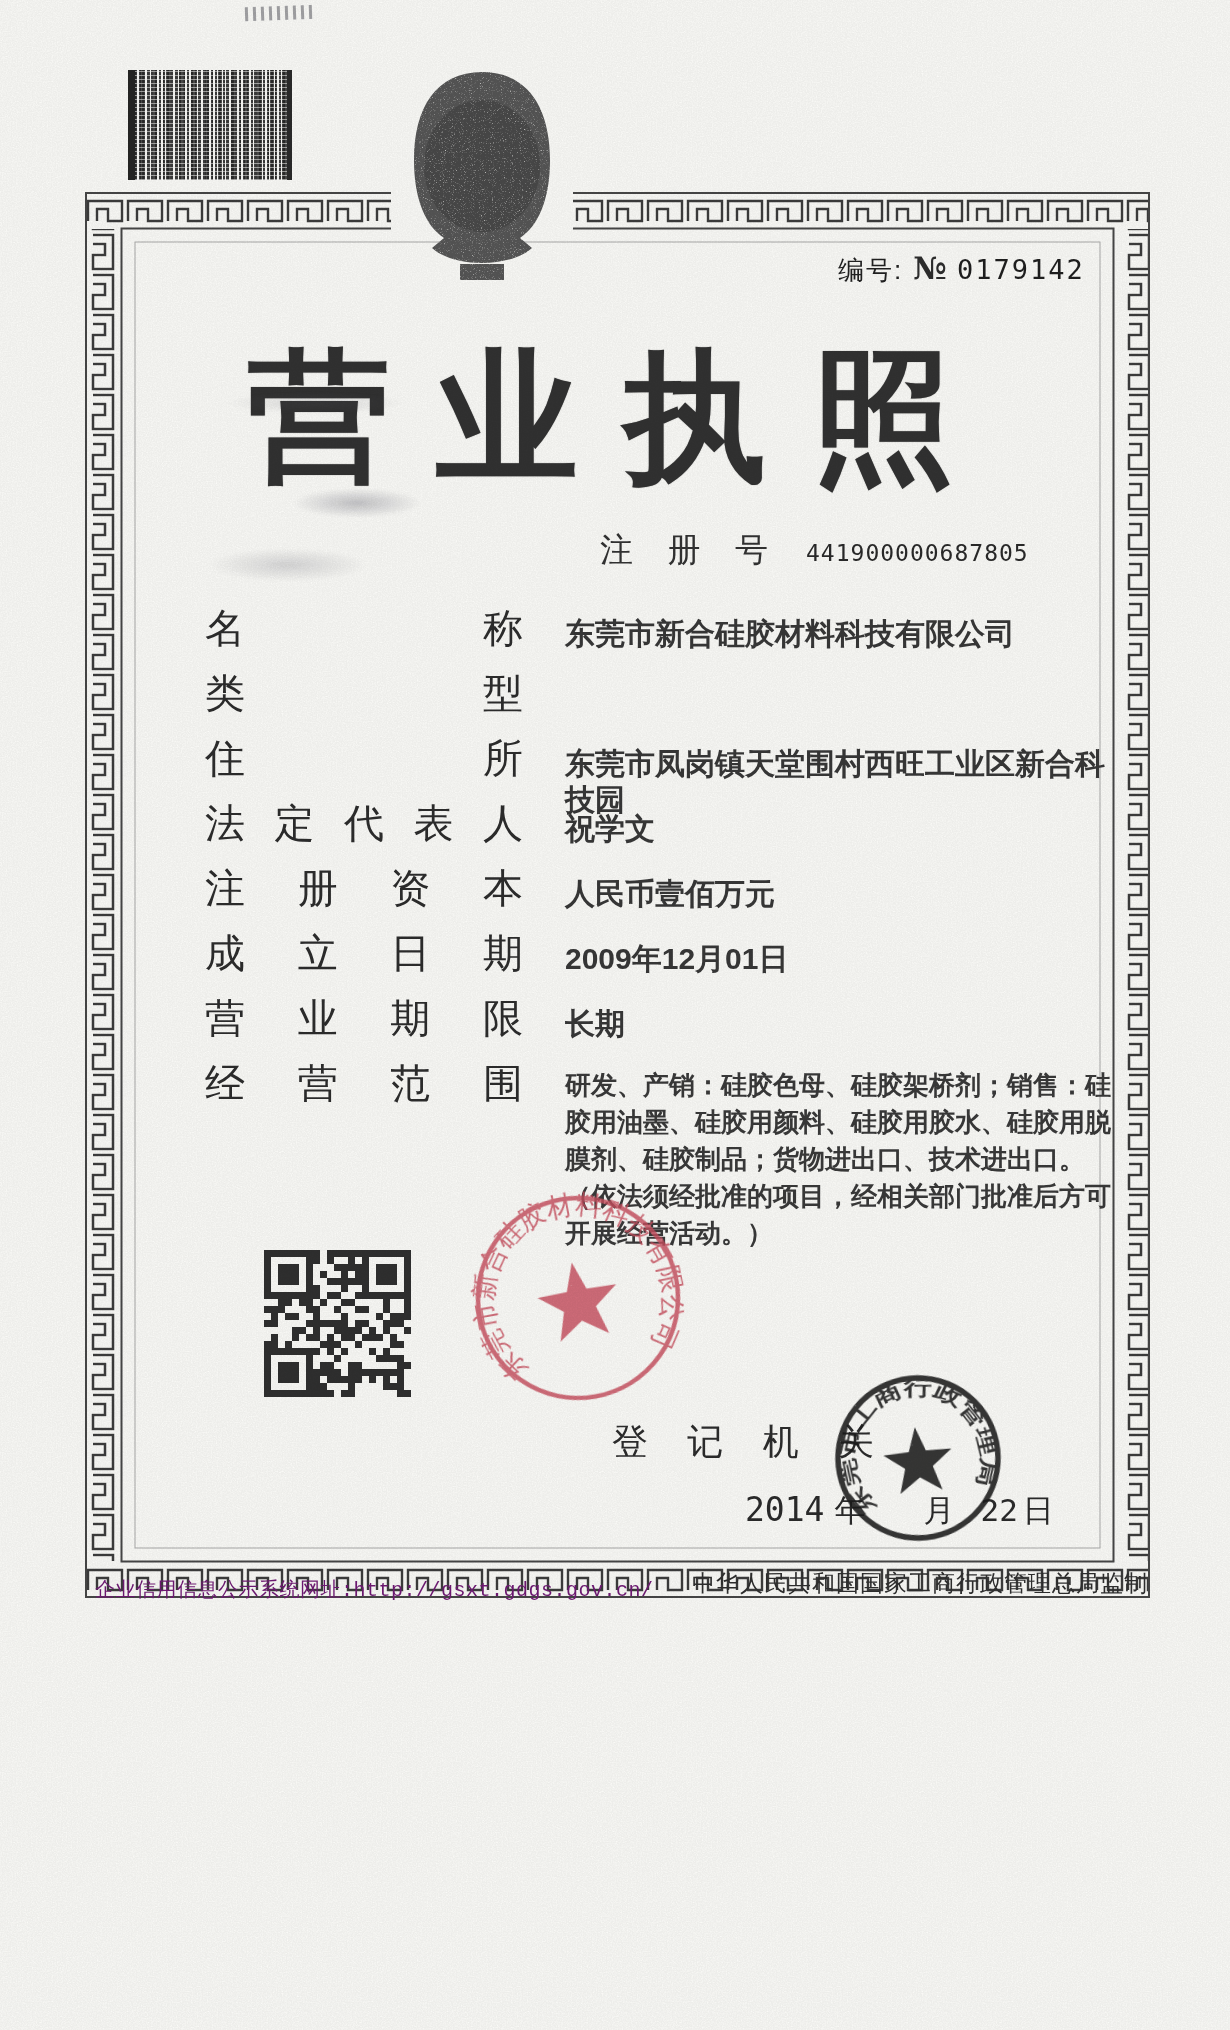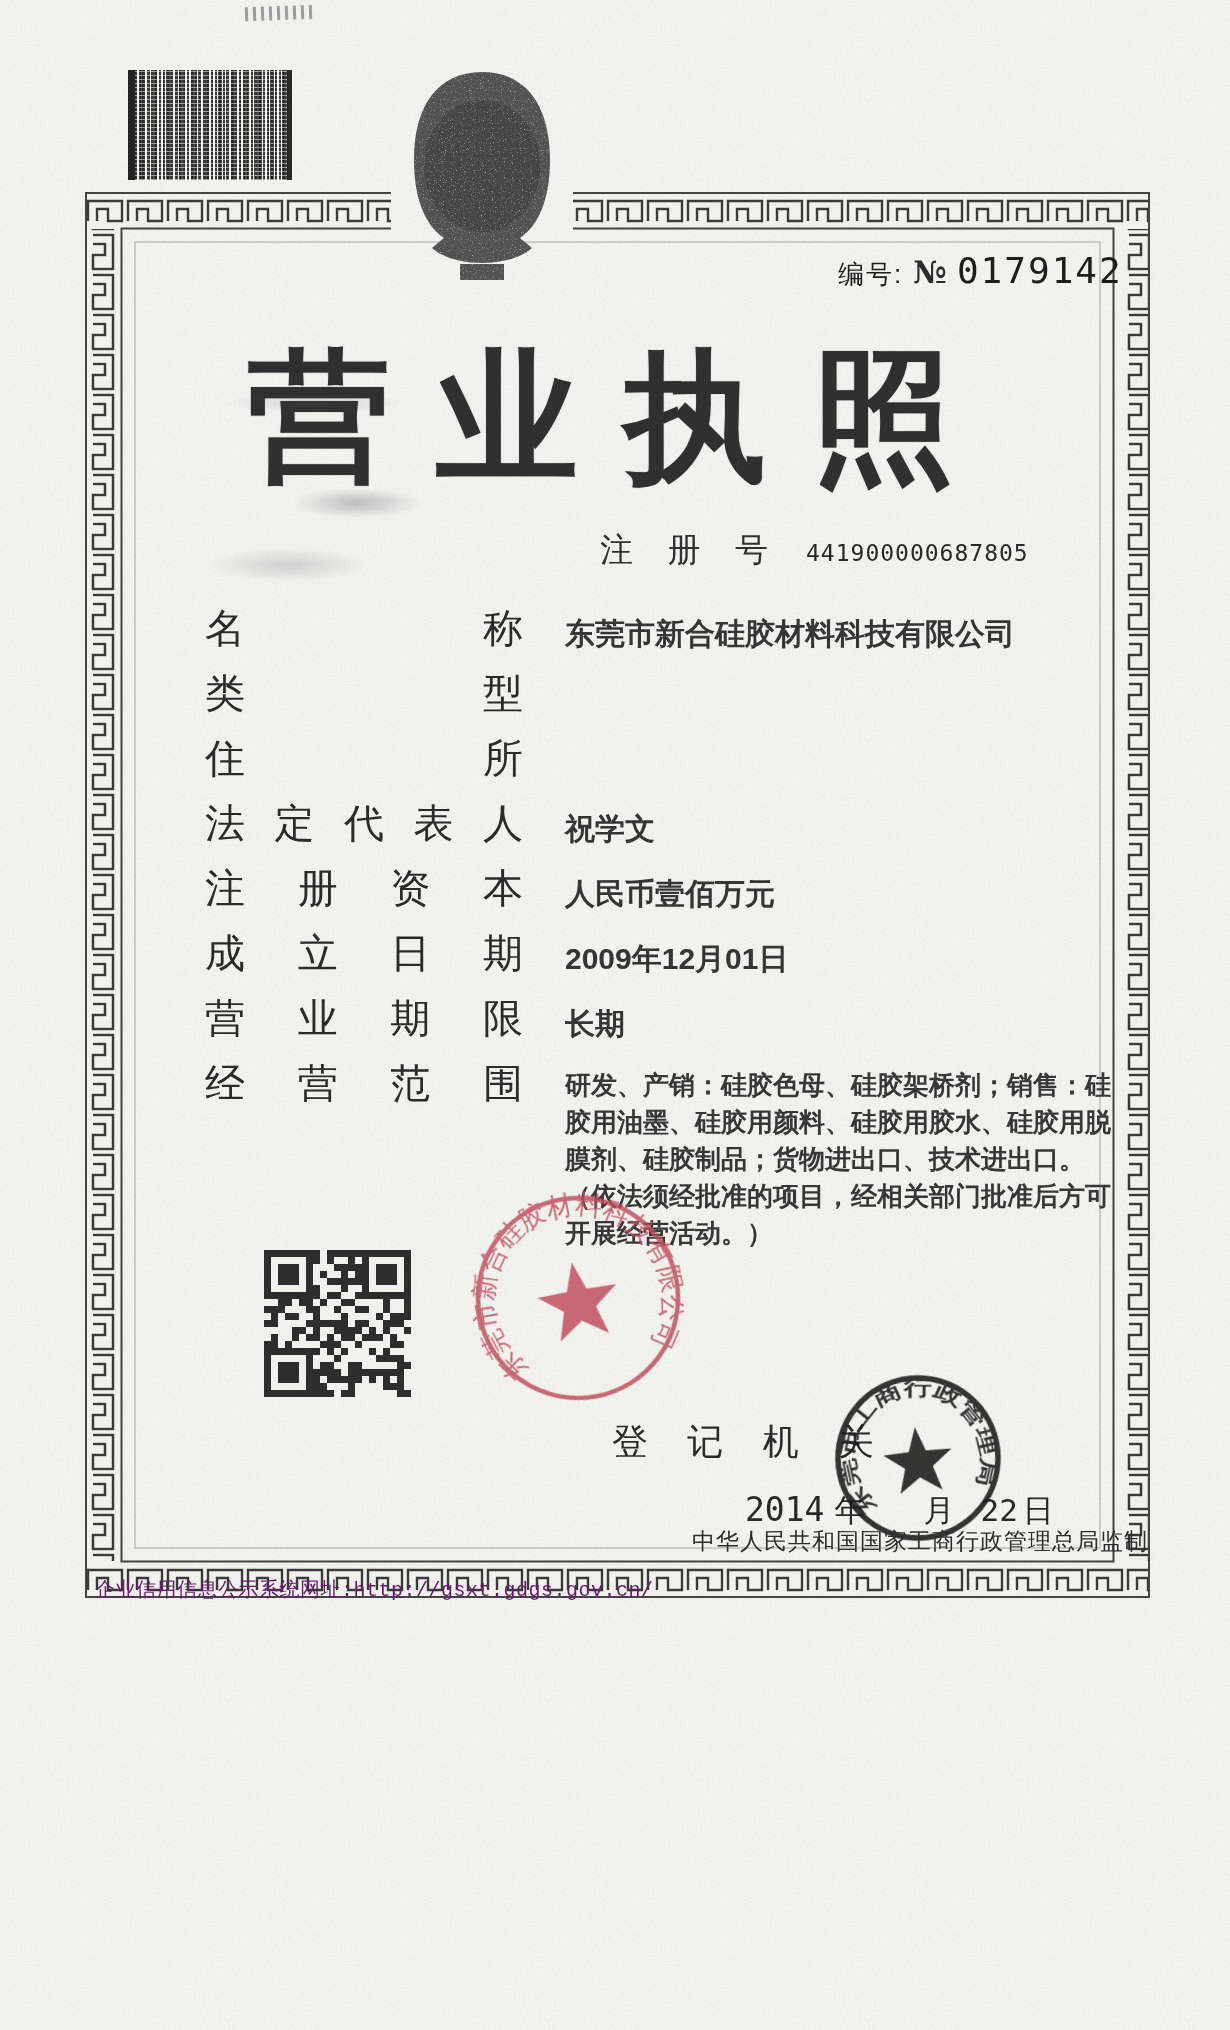--- a/index.html
+++ b/index.html
@@ -20,21 +20,21 @@
       repeating-linear-gradient(90deg, rgba(20,20,20,.9) 0 2px, transparent 2px 4px),
       repeating-linear-gradient(90deg, transparent 0 5px, rgba(25,25,25,.85) 5px 9px, transparent 9px 13px),
       repeating-linear-gradient(90deg, rgba(0,0,0,.8) 0 1px, transparent 1px 7px);
     opacity:.92;
   }
 
   
   .serial{left:838px;top:250px;display:flex;align-items:baseline;gap:10px;}
   .serial .lab{font-size:26px;letter-spacing:2px;color:#222;text-align:right;}
   .serial .no{font-family:"DejaVu Serif",serif;font-weight:bold;font-size:31px;}
-  .serial .num{font-family:"DejaVu Sans Mono",monospace;font-size:36px;letter-spacing:2px;color:#1f1f1f;}
+  .serial .num{font-family:"DejaVu Sans Mono",monospace;font-size:27px;letter-spacing:2px;color:#1f1f1f;}
 
   
   .title{
     top:346px;left:50%;transform:translateX(-52%);
     display:flex;gap:46px;font-size:142px;line-height:1;font-weight:bold;
     color:#323232;text-shadow:0 0 1px rgba(40,40,40,.6);
     white-space:nowrap;
   }
 
   
@@ -53,21 +53,21 @@
 
   
   .registrar{left:612px;top:1418px;display:flex;justify-content:space-between;width:262px;
              font-size:36px;color:#2d2d2d;}
   .issue-date{left:745px;top:1490px;display:flex;align-items:baseline;font-size:31px;color:#2b2b2b;}
   .issue-date .y{font-family:"DejaVu Sans Mono",monospace;font-size:33px;margin-right:10px;}
   .issue-date .u1{margin-right:58px;}
   .issue-date .u2{margin-right:26px;}
   .issue-date .d{font-family:"DejaVu Sans Mono",monospace;margin-right:5px;}
   .footer-left{left:95px;top:1576px;font-family:Liberation Mono, monospace;font-size:20px;color:#701a75;letter-spacing:.5px;}
-  .footer-right{right:82px;top:1526px;font-size:23px;color:#2f2f2f;letter-spacing:1px;}
+  .footer-right{right:82px;top:1568px;font-size:23px;color:#2f2f2f;letter-spacing:1px;}
 
   
   .qr{left:264px;top:1250px;display:grid;grid-template-columns:repeat(21,7px);grid-auto-rows:7px;opacity:.9;}
   .qc{width:7px;height:7px;}
   .qc.on{background:#1b1b1b;}
 
   
   .smudge{pointer-events:none;}
   .sm1{left:292px;top:488px;width:130px;height:30px;
        background:radial-gradient(ellipse,rgba(85,85,100,.32),transparent 70%);filter:blur(1px);}
@@ -174,20 +174,21 @@
     <div class="flabel">
         <span>类</span>
         <span>型</span>
       </div>
   </div>
   <div class="frow">
     <div class="flabel">
         <span>住</span>
         <span>所</span>
       </div>
+    <div class="fvalue">东莞市凤岗镇天堂围村西旺工业区新合科技园</div>
   </div>
   <div class="frow">
     <div class="flabel">
         <span>法</span>
         <span>定</span>
         <span>代</span>
         <span>表</span>
         <span>人</span>
       </div>
     <div class="fvalue">祝学文</div>

